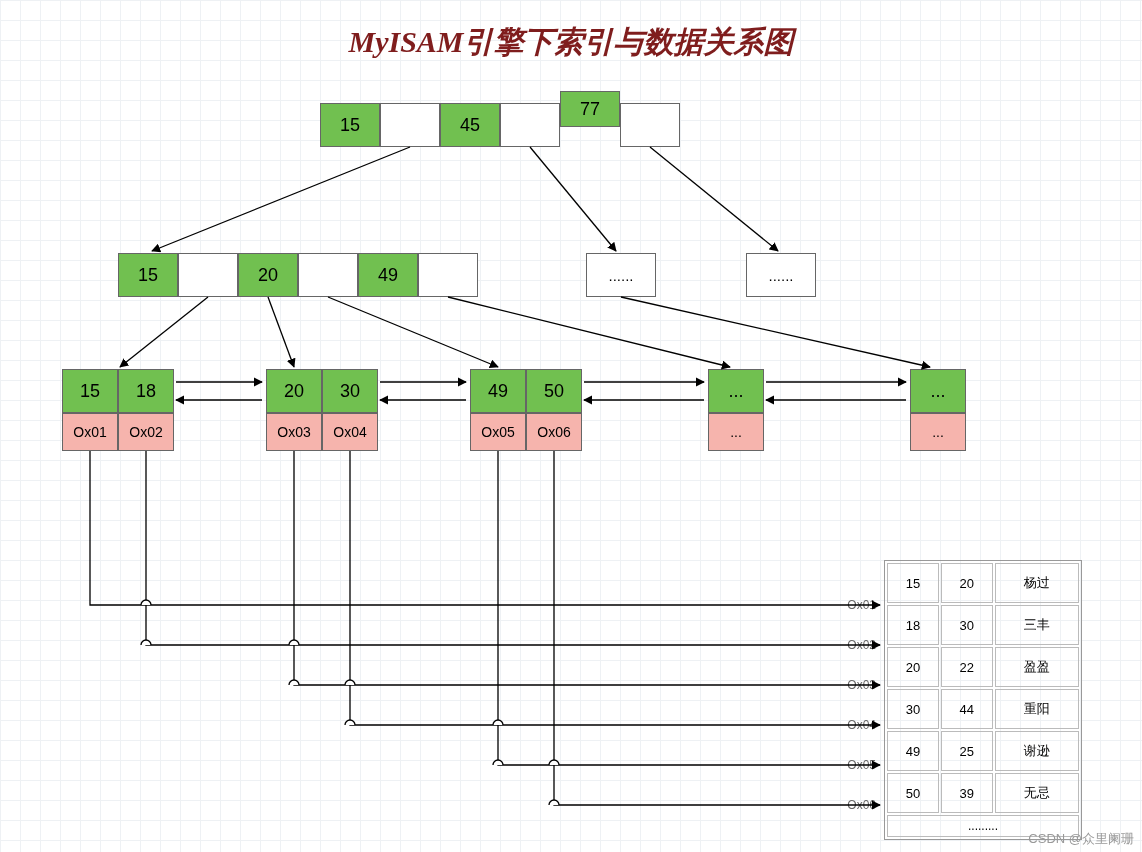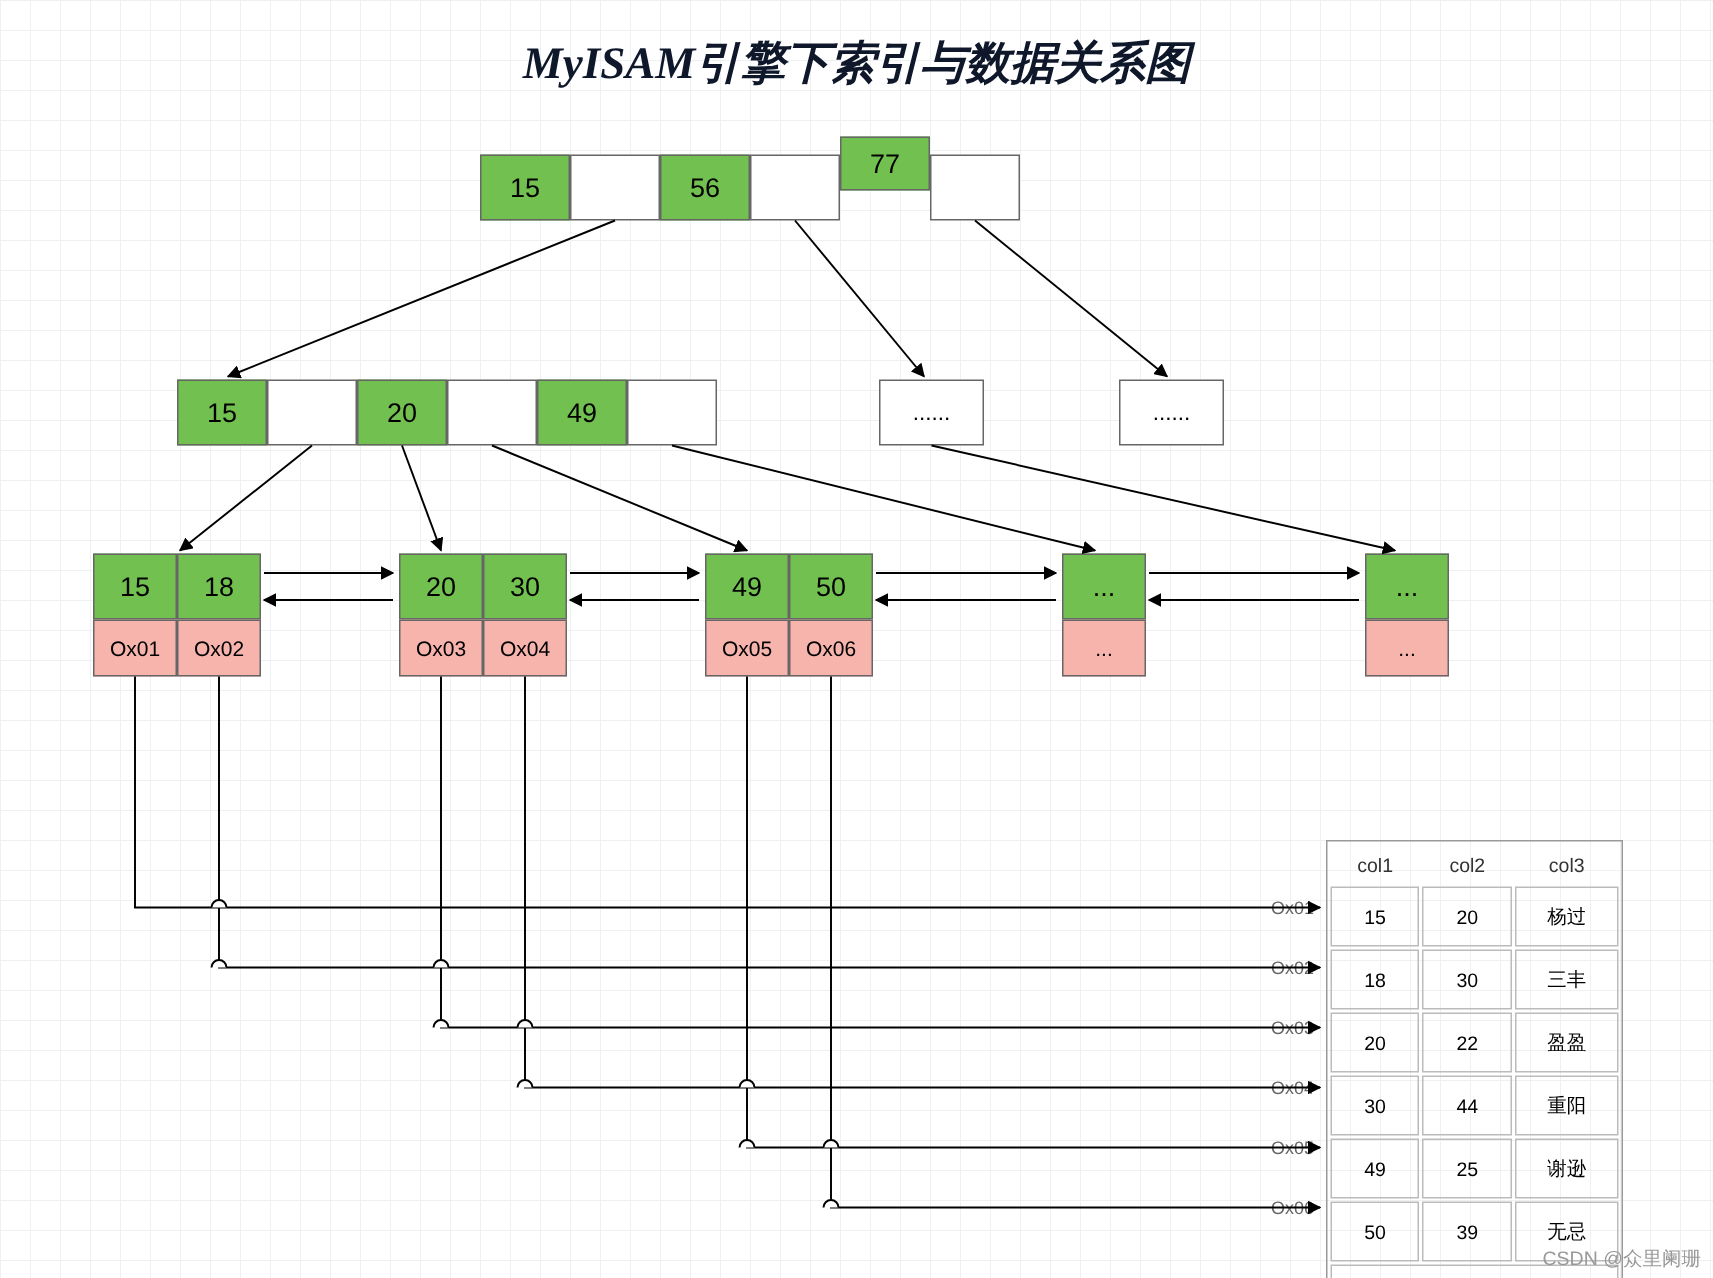--- a/index.html
+++ b/index.html
@@ -4,21 +4,21 @@
 <style>
   html,body{margin:0;padding:0;width:1142px;height:852px;background:#fff;font-family:Arial,"Microsoft YaHei",sans-serif;}
   .layer{position:absolute;left:0;top:0;width:1142px;height:852px;}
   
   .grid{background-image:
       linear-gradient(to right,#eef1f4 1px,transparent 1px),
       linear-gradient(to bottom,#eef1f4 1px,transparent 1px),
       linear-gradient(to right,#dde2e8 1px,transparent 1px),
       linear-gradient(to bottom,#dde2e8 1px,transparent 1px);
     background-size:20px 20px,20px 20px,100px 100px,100px 100px;}
-  .title{position:absolute;left:0;width:1142px;text-align:center;top:22px;font-size:30px;font-style:italic;font-family:"Brush Script MT","STKaiti","KaiTi",cursive;font-weight:700;color:#0f172a;}
+  .title{position:absolute;left:0;width:1142px;text-align:center;top:22px;font-size:30px;font-style:italic;font-family:"Brush Script MT","STKaiti","KaiTi",cursive;font-weight:700;color:#7f1d1d;}
   
   .box{position:absolute;border:1px solid #666;box-sizing:border-box;display:flex;align-items:center;justify-content:center;background:#fff;font-size:18px;}
   .green{background:#71c050;}
   .pink{background:#f6b4ad;font-size:14px;}
   .small{font-size:15px;}
   
   .tbl{position:absolute;border:1px solid #999;box-sizing:border-box;}
   .tbl td,.tbl th{border:1px solid #bbb;text-align:center;font-size:13px;height:40px;box-sizing:border-box;}
   .tbl th{border:none;height:26px;font-weight:400;color:#333;}
   .rowlabel{position:absolute;font-size:12px;color:#666;text-align:right;width:50px;}
@@ -26,21 +26,21 @@
   svg{position:absolute;left:0;top:0;}
 </style>
 </head>
 <body>
 <div class="layer grid"></div>
 
 <div class="title">MyISAM引擎下索引与数据关系图</div>
 
 <div class="box green" style="left:320px;top:103px;width:60px;height:44px">15</div>
 <div class="box" style="left:380px;top:103px;width:60px;height:44px"></div>
-<div class="box green" style="left:440px;top:103px;width:60px;height:44px">56</div>
+<div class="box green" style="left:440px;top:103px;width:60px;height:44px">45</div>
 <div class="box" style="left:500px;top:103px;width:60px;height:44px"></div>
 <div class="box green" style="left:560px;top:91px;width:60px;height:36px">77</div>
 <div class="box" style="left:620px;top:103px;width:60px;height:44px"></div>
 
 <div class="box green" style="left:118px;top:253px;width:60px;height:44px">15</div>
 <div class="box" style="left:178px;top:253px;width:60px;height:44px"></div>
 <div class="box green" style="left:238px;top:253px;width:60px;height:44px">20</div>
 <div class="box" style="left:298px;top:253px;width:60px;height:44px"></div>
 <div class="box green" style="left:358px;top:253px;width:60px;height:44px">49</div>
 <div class="box" style="left:418px;top:253px;width:60px;height:44px"></div>
@@ -70,25 +70,20 @@
 
 <div class="rowlabel" style="left:826px;top:598px">Ox01</div>
 <div class="rowlabel" style="left:826px;top:638px">Ox02</div>
 <div class="rowlabel" style="left:826px;top:678px">Ox03</div>
 <div class="rowlabel" style="left:826px;top:718px">Ox04</div>
 <div class="rowlabel" style="left:826px;top:758px">Ox05</div>
 <div class="rowlabel" style="left:826px;top:798px">Ox06</div>
 
 <table class="tbl" style="left:884px;top:560px;width:198px">
   <tbody>
-      <tr>
-    <th>col1</th>
-    <th>col2</th>
-    <th>col3</th>
-  </tr>
   <tr>
         <td>15</td>
         <td>20</td>
         <td>杨过</td>
       </tr>
   <tr>
         <td>18</td>
         <td>30</td>
         <td>三丰</td>
       </tr>

